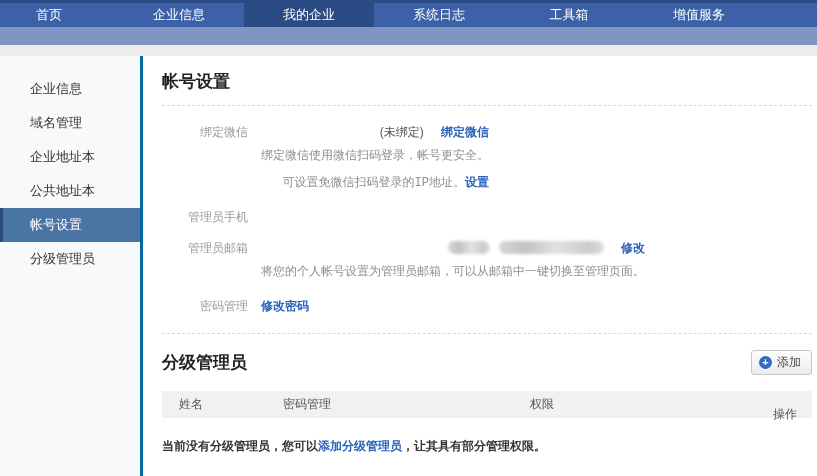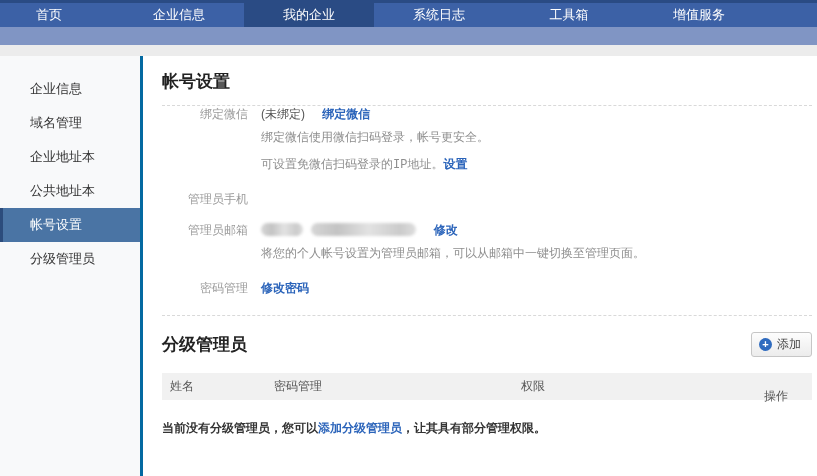--- a/index.html
+++ b/index.html
@@ -47,24 +47,24 @@
     padding-left: 27px;
     color: #fff;
   }
 
   .main { flex: 1; padding: 0 5px 0 19px; }
 
   .page-title { margin-top: 14px; font-size: 17px; font-weight: bold; color: #222; }
   .dashed-divider { border: none; border-top: 1px dashed #d9d9d9; margin-top: 12px; }
 
   
-  .settings { }
+  .settings { margin-top: 18px; }
   .setting-row { display: flex; font-size: 12px; margin-bottom: 14px; }
   .s-label { width: 86px; flex-shrink: 0; text-align: right; color: #9b9b9b; line-height: 17px; }
-  .s-body { margin-left: 13px; }
+  .s-body { margin-left: 13px; text-align: right; }
   .s-line { line-height: 17px; }
   .s-value { color: #555; margin-right: 14px; }
   .link { color: #2b64ba; font-weight: bold; text-decoration: none; cursor: pointer; }
   .s-desc { color: #8e8e8e; line-height: 24px; margin-top: 3px; font-family: Liberation Mono, monospace; }
   .redact {
     display: inline-block; height: 13px; vertical-align: -2px;
     border-radius: 7px; margin-right: 14px;
     background: linear-gradient(90deg,#d6d6d6,#c3c3c3 25%,#e2e2e2 55%,#cbcbcb 85%,#dedede);
     filter: blur(1.5px);
   }
@@ -88,21 +88,21 @@
     background: #2f6bbf; color: #fff;
     font-size: 11px; font-weight: bold; line-height: 13px;
     text-align: center; display: inline-block;
   }
 
   .table-header {
     margin-top: 16px; height: 27px;
     background: #f1f1f1;
     display: flex; align-items: center;
     font-size: 12px; color: #555;
-    padding-left: 8px;
+    padding-left: 17px;
   }
   .th-name { width: 104px; }
   .th-scope { width: 247px; }
   .th-perm { width: 243px; }
   .th-action { flex: 1; margin-top: 20px; }
 
   .empty-state {
     margin-top: 20px; 
     font-size: 12px; font-weight: bold; color: #333;
   }

